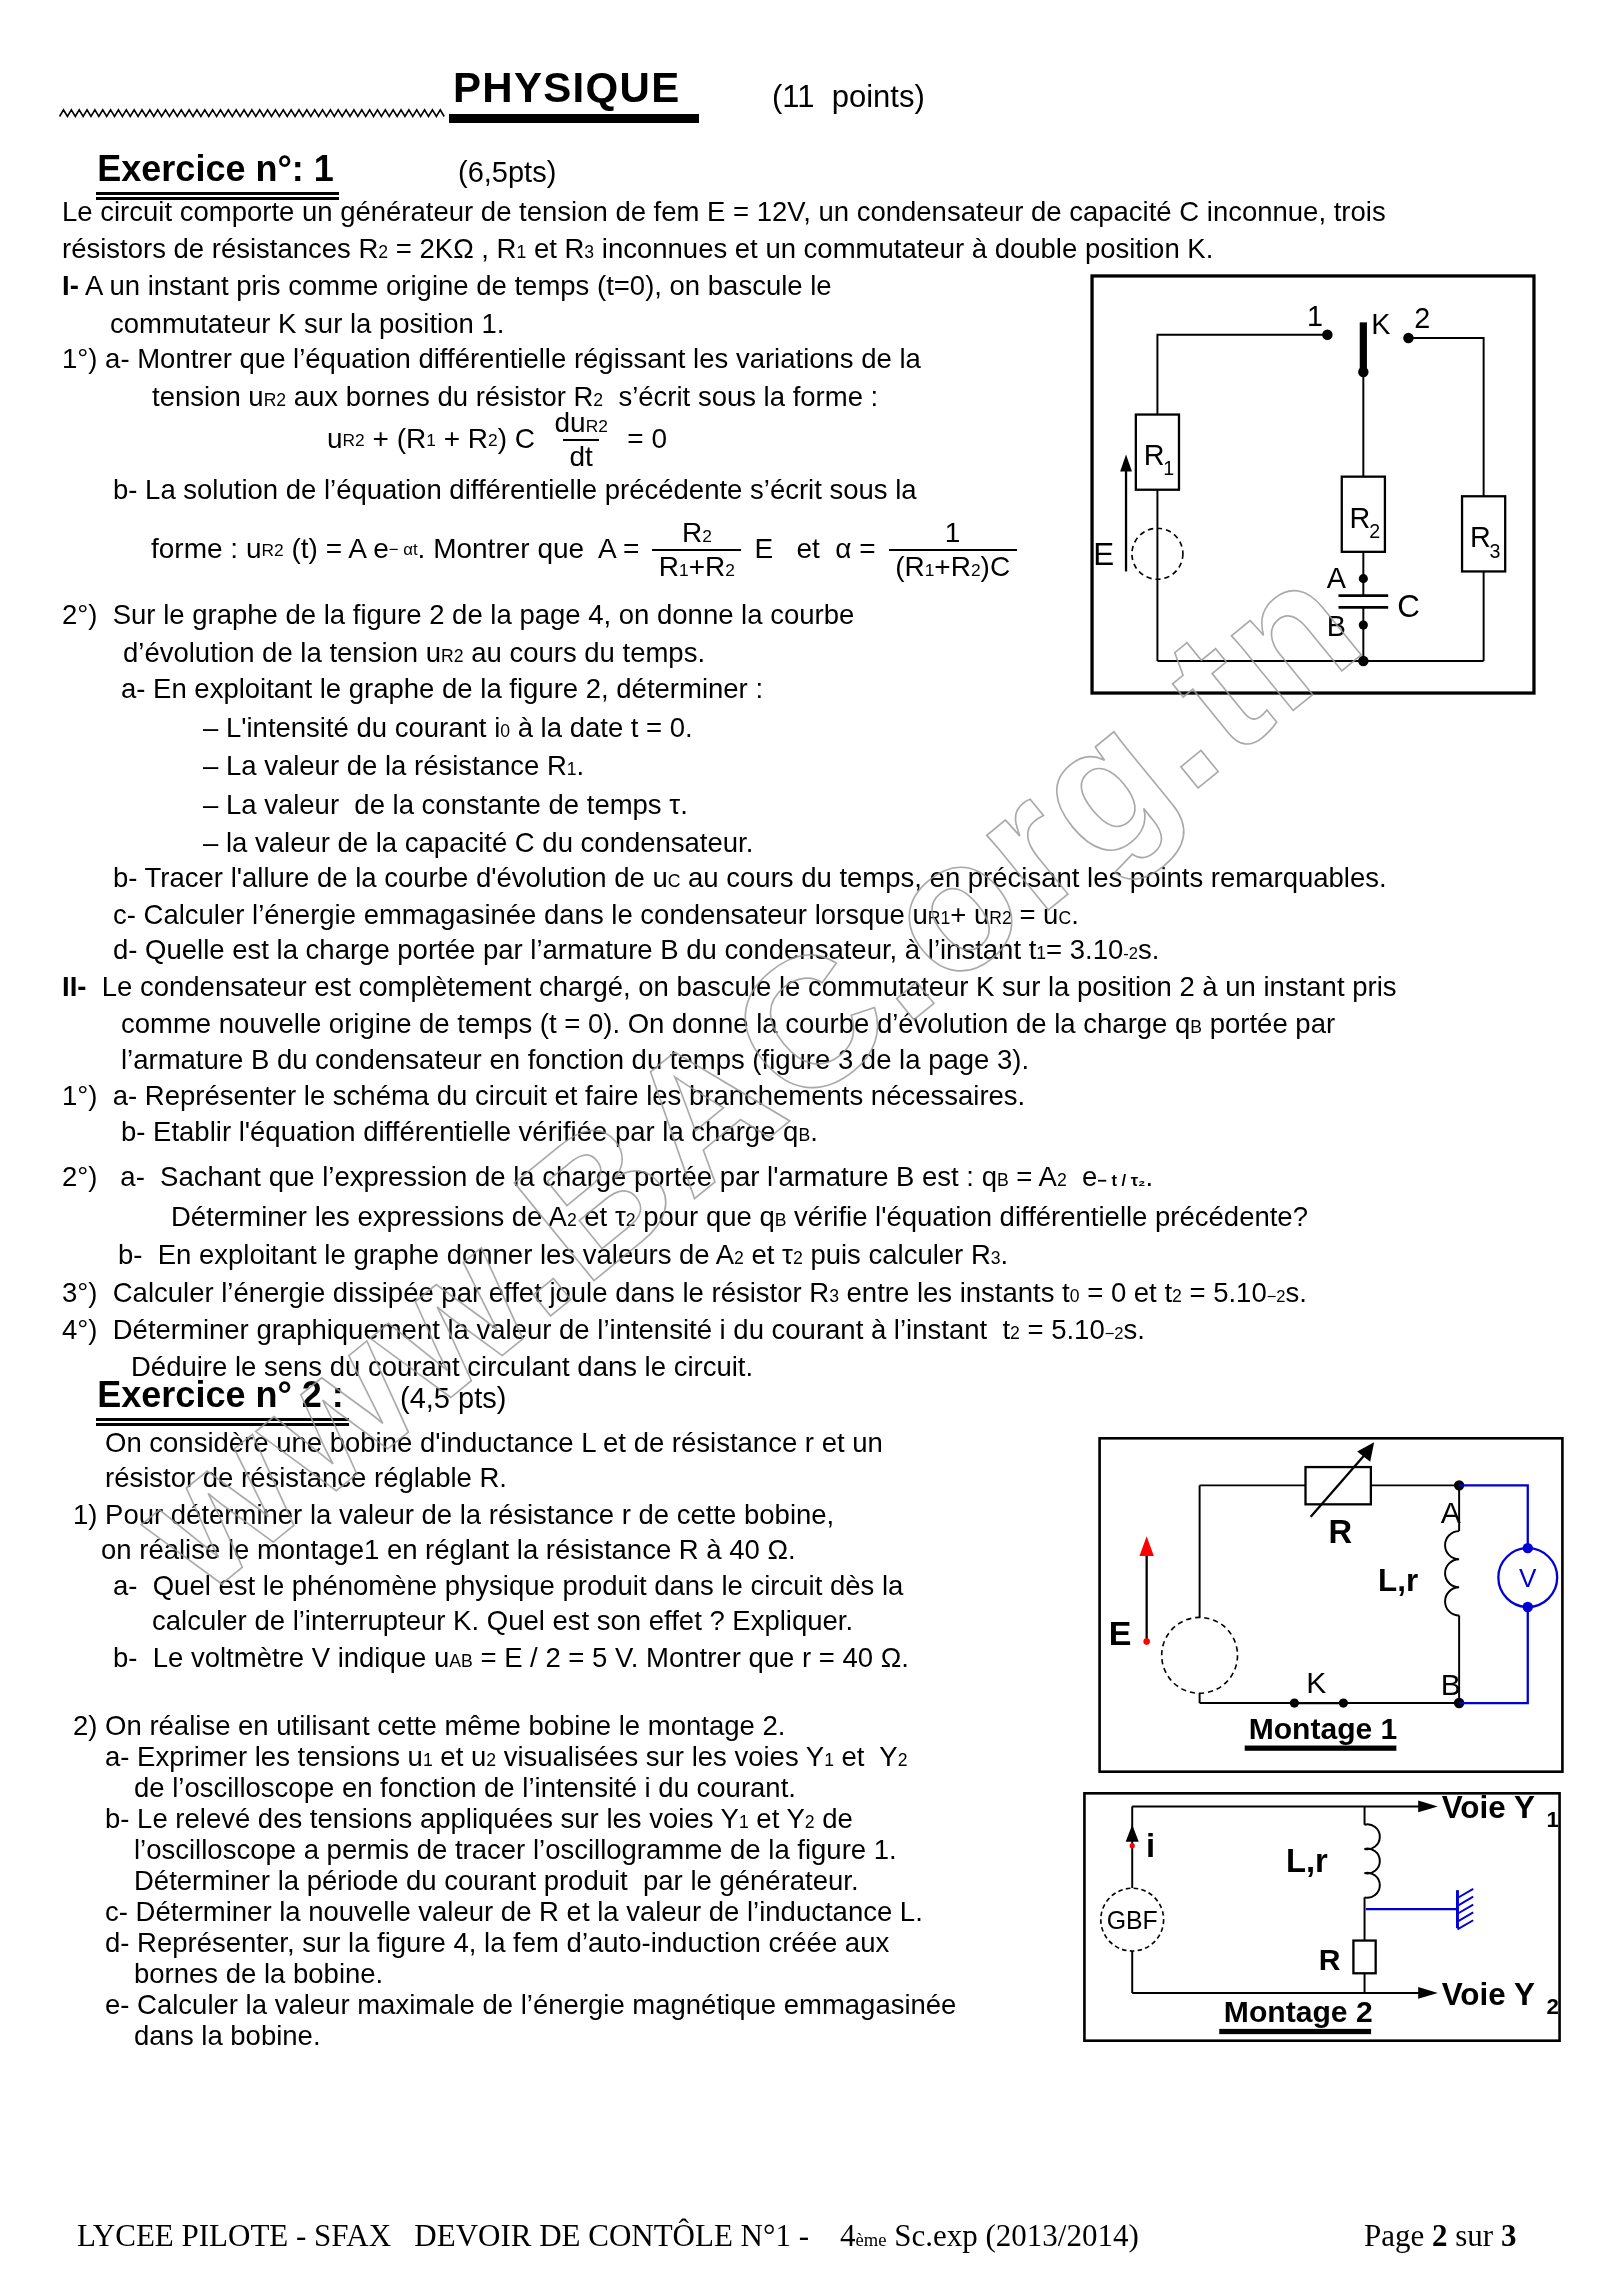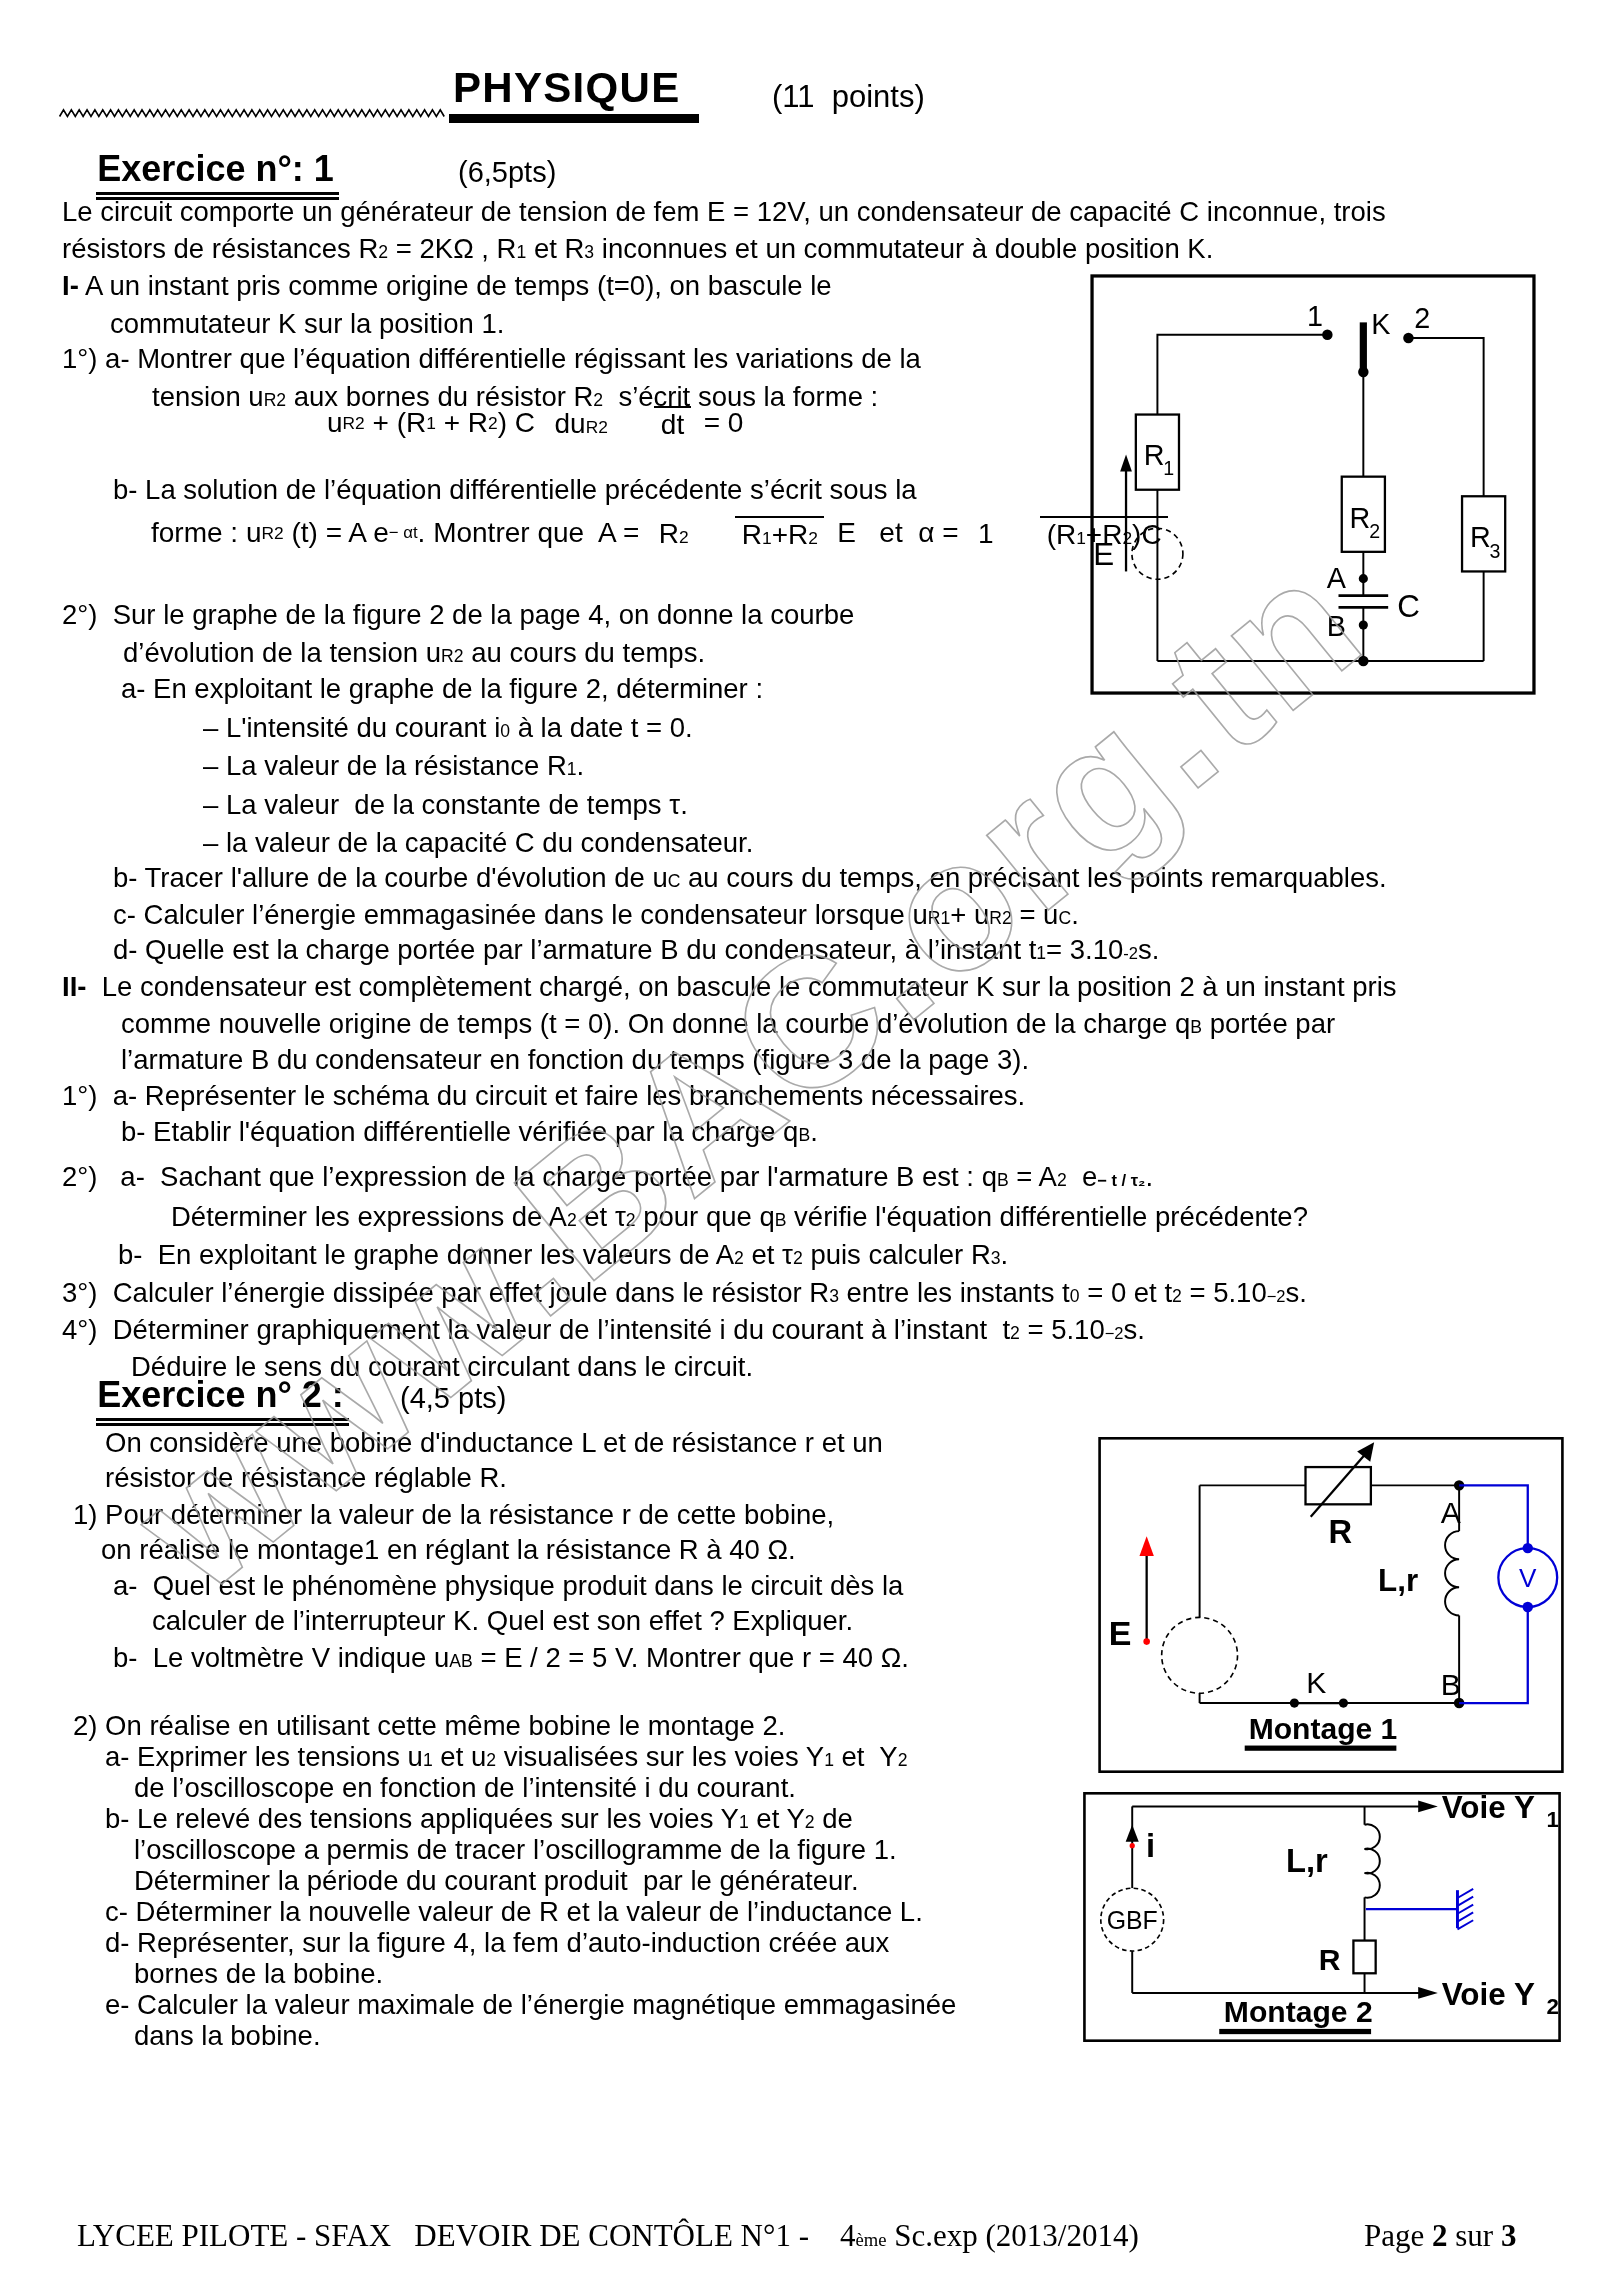--- a/index.html
+++ b/index.html
@@ -15,21 +15,21 @@
   .l sub{font-size:64%;line-height:0;vertical-align:-18%;}
   .l sup{font-size:60%;line-height:0;vertical-align:38%;}
   .bb{font-weight:bold;}
   b{font-weight:bold;}
   .eqline{
     position:absolute;display:flex;align-items:center;font-size:28px;
     white-space:pre;line-height:1.1;
   }
   .eqline sub{font-size:62%;line-height:0;vertical-align:-18%;}
   .eqline sup{font-size:60%;line-height:0;vertical-align:40%;}
-  .frac{display:inline-flex;align-items:center;margin:0 5.2px;gap:40px;}
+  .frac{display:inline-flex;flex-direction:column;align-items:center;margin:0 5.2px;}
   .frac .num,.frac .den{padding:0.7px 6.5px;text-align:center;line-height:1.12;}
   .frac .den{border-top:2.6px solid #000;}
   .page-title{
     position:absolute;left:453px;top:64px;font-size:42px;font-weight:bold;
     letter-spacing:1.3px;white-space:pre;
   }
   .title-bar{position:absolute;left:449px;top:114px;width:250px;height:8.5px;background:#000;}
   .title-points{position:absolute;left:772px;top:79px;font-size:31px;white-space:pre;}
   .ex-head{
     position:absolute;font-size:36px;font-weight:bold;white-space:pre;

